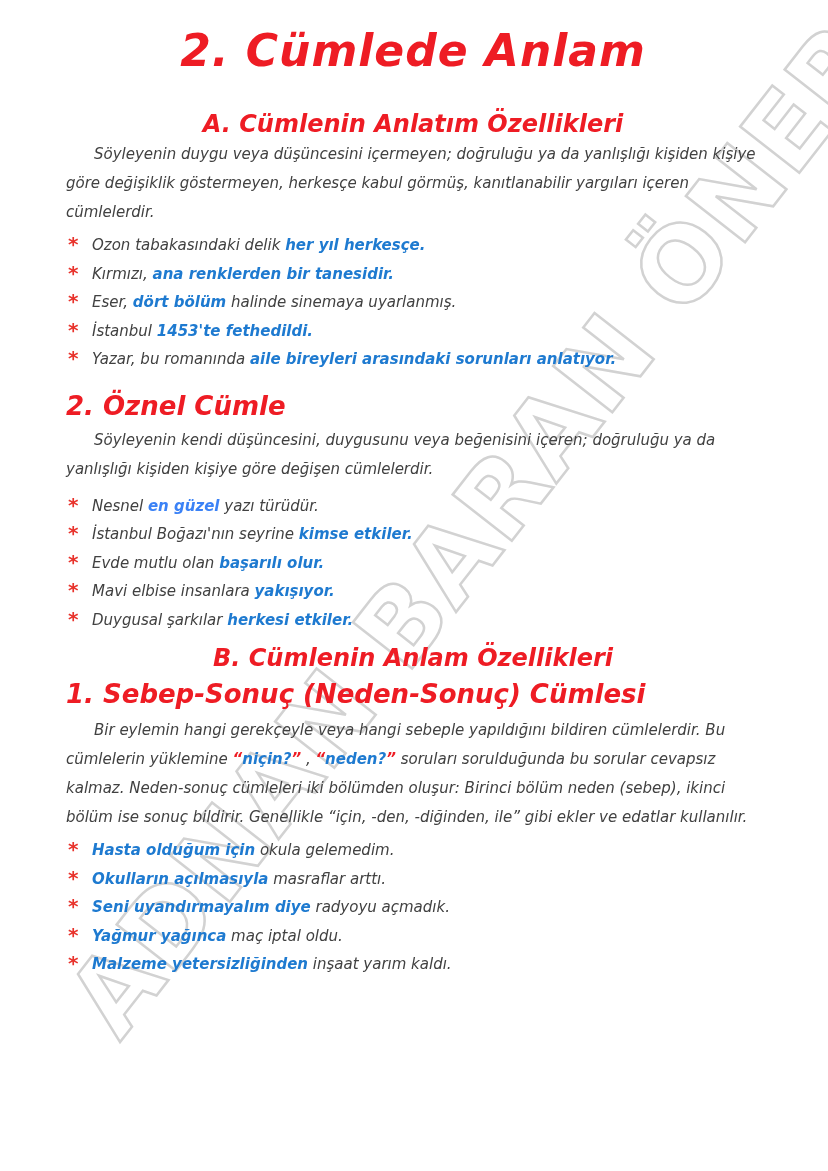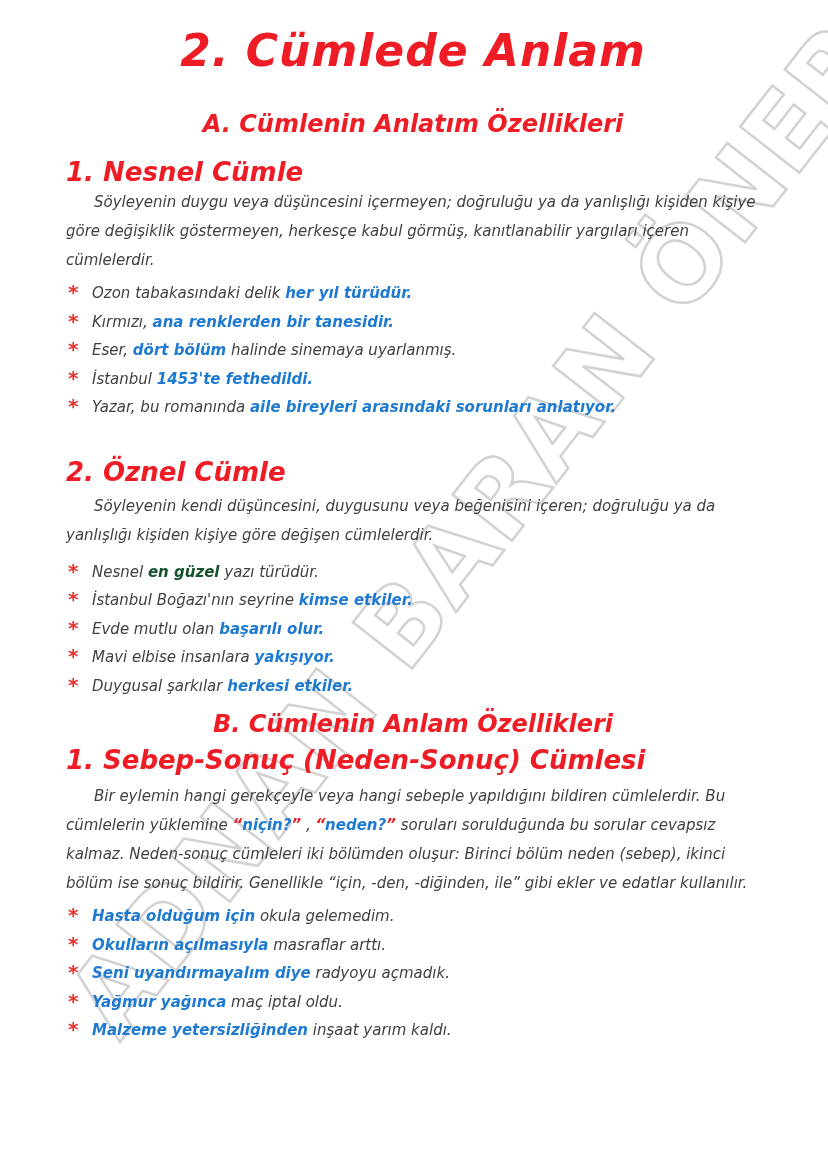--- a/index.html
+++ b/index.html
@@ -40,62 +40,61 @@
   .list-item {
     display:flex; align-items:flex-start;
     color:#414141; font-size:15px; line-height:28.5px; font-style:italic;
   }
   .marker {
     flex:0 0 24px; color:#e8332c; font-style:normal; font-weight:bold;
     font-size:20px; line-height:27px; padding-left:2px;
   }
   .item-text { flex:1; }
   .seg-blue { color:#1e7ad0; font-weight:bold; }
-  .seg-bold { font-weight:bold; color:#14532d; }
+  .seg-bold { font-weight:bold; color:#3b82f6; }
   .seg-red  { color:#ee1c24; font-weight:bold; }
 </style>
 </head>
 <body>
 
 <div class="page">
 
   <div class="watermark">ADNAN BARAN ÖNER</div>
 
   <div class="content">
 
     <div class="title">2. Cümlede Anlam</div>
 
     <div class="section-heading a" style="margin-top:30px;">A. Cümlenin Anlatım Özellikleri</div>
 
-    <div class="sub-heading" style="margin-top:16px;">1. Nesnel Cümle</div>
     <div class="para" style=""><span class="seg-plain">Söyleyenin duygu veya düşüncesini içermeyen; doğruluğu ya da yanlışlığı kişiden kişiye göre değişiklik göstermeyen, herkesçe kabul görmüş, kanıtlanabilir yargıları içeren cümlelerdir.</span></div>
     <div class="list">
         <div class="list-item">
           <span class="marker">*</span>
-          <span class="item-text"><span class="seg-plain">Ozon tabakasındaki delik </span><span class="seg-blue">her yıl türüdür.</span></span>
+          <span class="item-text"><span class="seg-plain">Ozon tabakasındaki delik </span><span class="seg-blue">her yıl herkesçe.</span></span>
         </div>
         <div class="list-item">
           <span class="marker">*</span>
           <span class="item-text"><span class="seg-plain">Kırmızı, </span><span class="seg-blue">ana renklerden bir tanesidir.</span></span>
         </div>
         <div class="list-item">
           <span class="marker">*</span>
           <span class="item-text"><span class="seg-plain">Eser, </span><span class="seg-blue">dört bölüm</span><span class="seg-plain"> halinde sinemaya uyarlanmış.</span></span>
         </div>
         <div class="list-item">
           <span class="marker">*</span>
           <span class="item-text"><span class="seg-plain">İstanbul </span><span class="seg-blue">1453'te fethedildi.</span></span>
         </div>
         <div class="list-item">
           <span class="marker">*</span>
           <span class="item-text"><span class="seg-plain">Yazar, bu romanında </span><span class="seg-blue">aile bireyleri arasındaki sorunları anlatıyor.</span></span>
         </div>
       </div>
 
-    <div class="sub-heading" style="margin-top:34px;">2. Öznel Cümle</div>
+    <div class="sub-heading" style="margin-top:16px;">2. Öznel Cümle</div>
     <div class="para" style="margin-top:4px;"><span class="seg-plain">Söyleyenin kendi düşüncesini, duygusunu veya beğenisini içeren; doğruluğu ya da yanlışlığı kişiden kişiye göre değişen cümlelerdir.</span></div>
     <div class="list" style="margin-top:8px;">
         <div class="list-item">
           <span class="marker">*</span>
           <span class="item-text"><span class="seg-plain">Nesnel </span><span class="seg-bold">en güzel</span><span class="seg-plain"> yazı türüdür.</span></span>
         </div>
         <div class="list-item">
           <span class="marker">*</span>
           <span class="item-text"><span class="seg-plain">İstanbul Boğazı'nın seyrine </span><span class="seg-blue">kimse etkiler.</span></span>
         </div>

